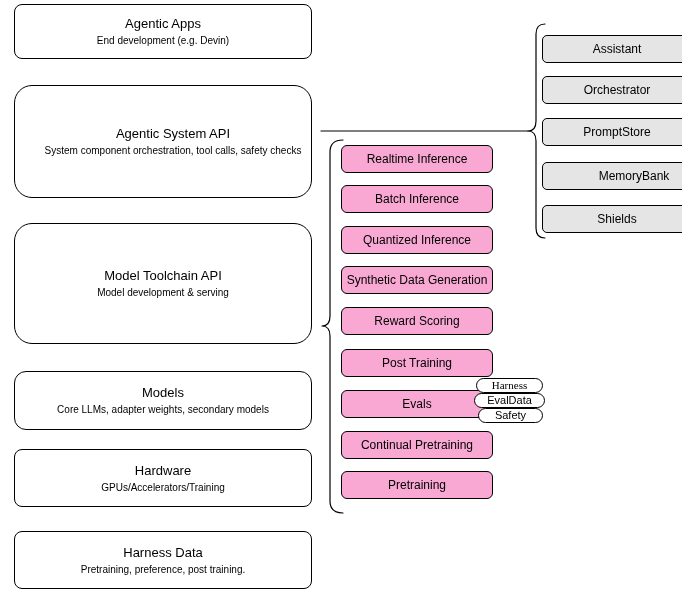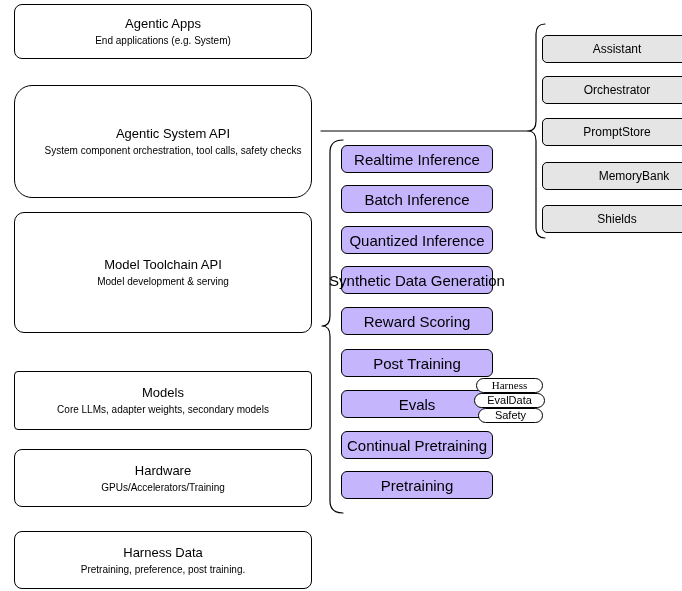--- a/index.html
+++ b/index.html
@@ -36,25 +36,25 @@
   .stack-box .title { font-size: 13px; line-height: 15px; }
   .stack-box .subtitle { font-size: 10px; line-height: 12px; }
   .mid-box {
     position: absolute;
     left: 329px;
     width: 152px;
     height: 28px;
     box-sizing: border-box;
     border: 1.3px solid #000000;
     border-radius: 6px;
-    background: #c4b5fd;
+    background: #f9a8d4;
     display: flex;
     align-items: center;
     justify-content: center;
-    font-size: 15px;
+    font-size: 12px;
     white-space: nowrap;
   }
   .right-box {
     position: absolute;
     left: 530px;
     width: 150px;
     height: 28px;
     box-sizing: border-box;
     border: 1.3px solid #000000;
     border-radius: 5px;
@@ -86,34 +86,34 @@
 <div class="canvas">
 
   <svg class="connector-layer" viewBox="0 0 682 591" xmlns="http://www.w3.org/2000/svg">
     <path d="M 309 131 L 516 131" fill="none" stroke="#000000" stroke-width="1.2" stroke-linecap="round"></path>
     <path d="M 331 140 Q 318 140 318 152 L 318 316 Q 318 326 310 326 Q 318 326 318 336 L 318 501 Q 318 513 331 513" fill="none" stroke="#000000" stroke-width="1.2" stroke-linecap="round" stroke-linejoin="round"></path>
     <path d="M 533 24 Q 524 24 524 34 L 524 121 Q 524 131 516 131 Q 524 131 524 141 L 524 228 Q 524 238 533 238" fill="none" stroke="#000000" stroke-width="1.2" stroke-linecap="round" stroke-linejoin="round"></path>
   </svg>
 
   <div class="stack-box" style="top:4px; height:55px; border-radius:8px;">
     <div class="title">Agentic Apps</div>
-    <div class="subtitle">End applications (e.g. System)</div>
+    <div class="subtitle">End development (e.g. Devin)</div>
   </div>
 
   <div class="stack-box" style="top:85px; height:113px; border-radius:18px;padding-left:20px;">
     <div class="title">Agentic System API</div>
     <div class="subtitle">System component orchestration, tool calls, safety checks</div>
   </div>
 
-  <div class="stack-box" style="top:212px; height:121px; border-radius:10px;">
+  <div class="stack-box" style="top:223px; height:121px; border-radius:18px;">
     <div class="title">Model Toolchain API</div>
     <div class="subtitle">Model development &amp; serving</div>
   </div>
 
-  <div class="stack-box" style="top:371px; height:59px; border-radius:4px;">
+  <div class="stack-box" style="top:371px; height:59px; border-radius:12px;">
     <div class="title">Models</div>
     <div class="subtitle">Core LLMs, adapter weights, secondary models</div>
   </div>
 
   <div class="stack-box" style="top:449px; height:58px; border-radius:8px;">
     <div class="title">Hardware</div>
     <div class="subtitle">GPUs/Accelerators/Training</div>
   </div>
 
   <div class="stack-box" style="top:531px; height:58px; border-radius:8px;">

